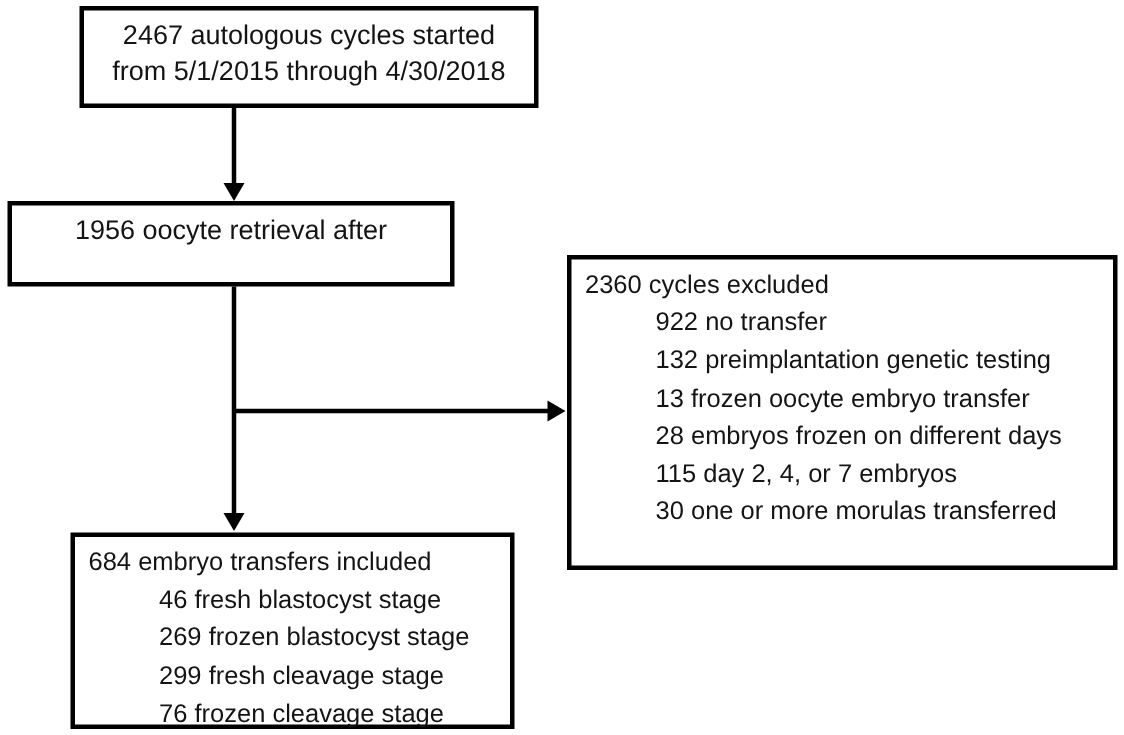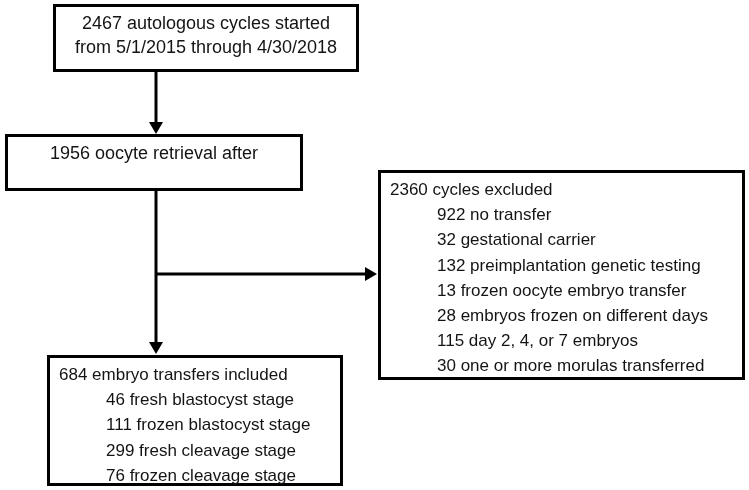--- a/index.html
+++ b/index.html
@@ -95,29 +95,28 @@
     <div>from 5/1/2015 through 4/30/2018</div>
   </div>
 
   <div class="box centered" id="box-retrieval">
     <div>1956 oocyte retrieval after</div>
   </div>
 
   <div class="box listbox" id="box-excluded">
     <div class="list-title">2360 cycles excluded</div>
     <div class="indent">922 no transfer</div>
-    <div class="indent">32 gestational carrier</div>
     <div class="indent">132 preimplantation genetic testing</div>
     <div class="indent">13 frozen oocyte embryo transfer</div>
     <div class="indent">28 embryos frozen on different days</div>
     <div class="indent">115 day 2, 4, or 7 embryos</div>
     <div class="indent">30 one or more morulas transferred</div>
   </div>
 
   <div class="box listbox" id="box-included">
     <div class="list-title">684 embryo transfers included</div>
     <div class="indent">46 fresh blastocyst stage</div>
-    <div class="indent">111 frozen blastocyst stage</div>
+    <div class="indent">269 frozen blastocyst stage</div>
     <div class="indent">299 fresh cleavage stage</div>
     <div class="indent">76 frozen cleavage stage</div>
   </div>
 
 </div>
 
 </body></html>

